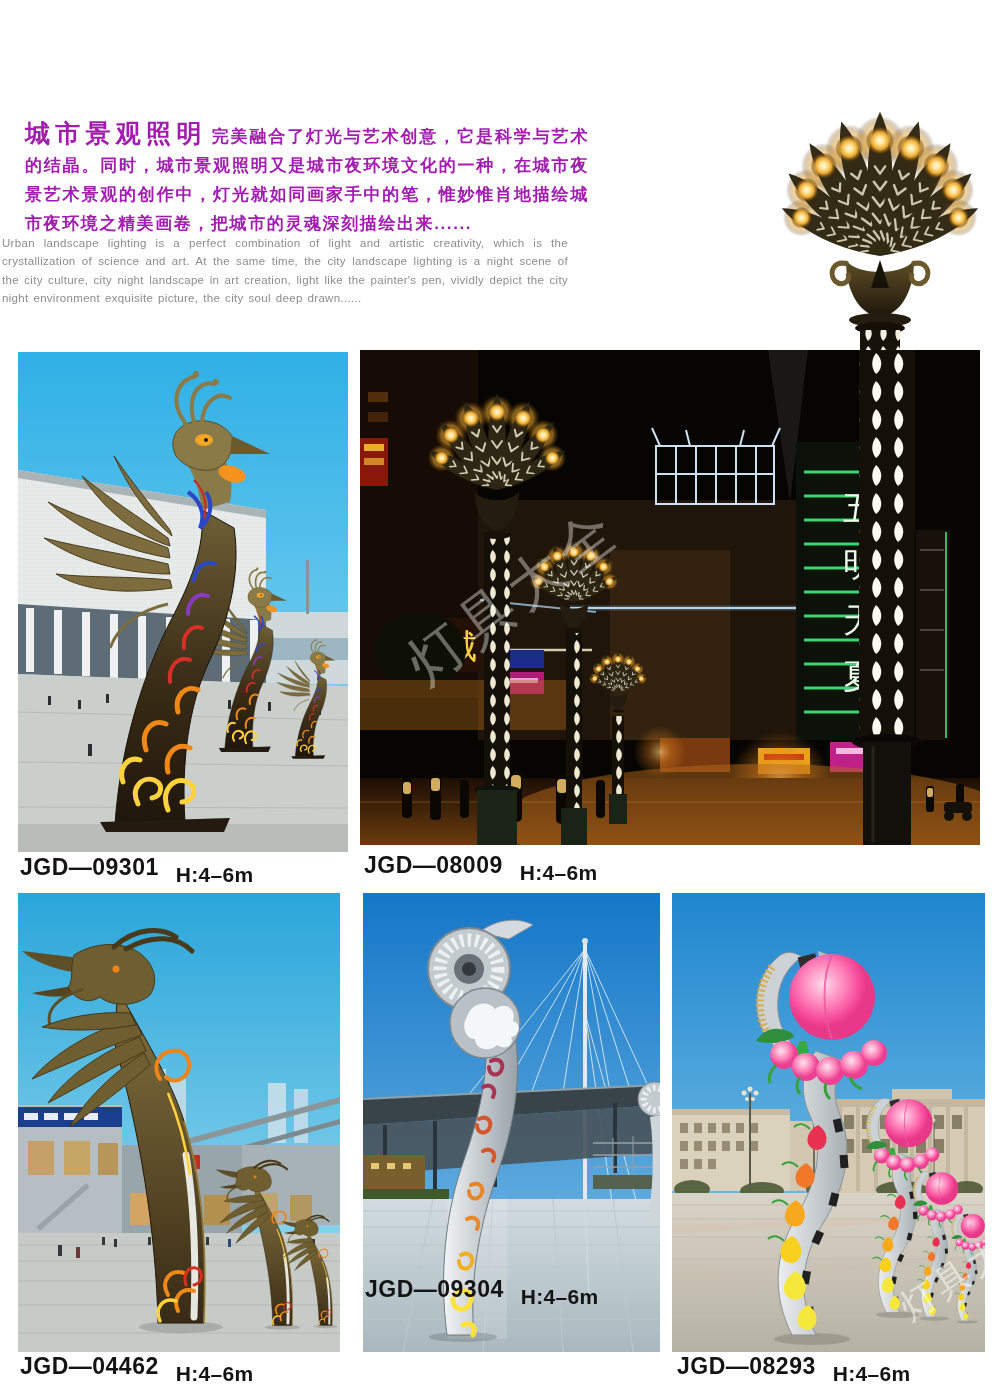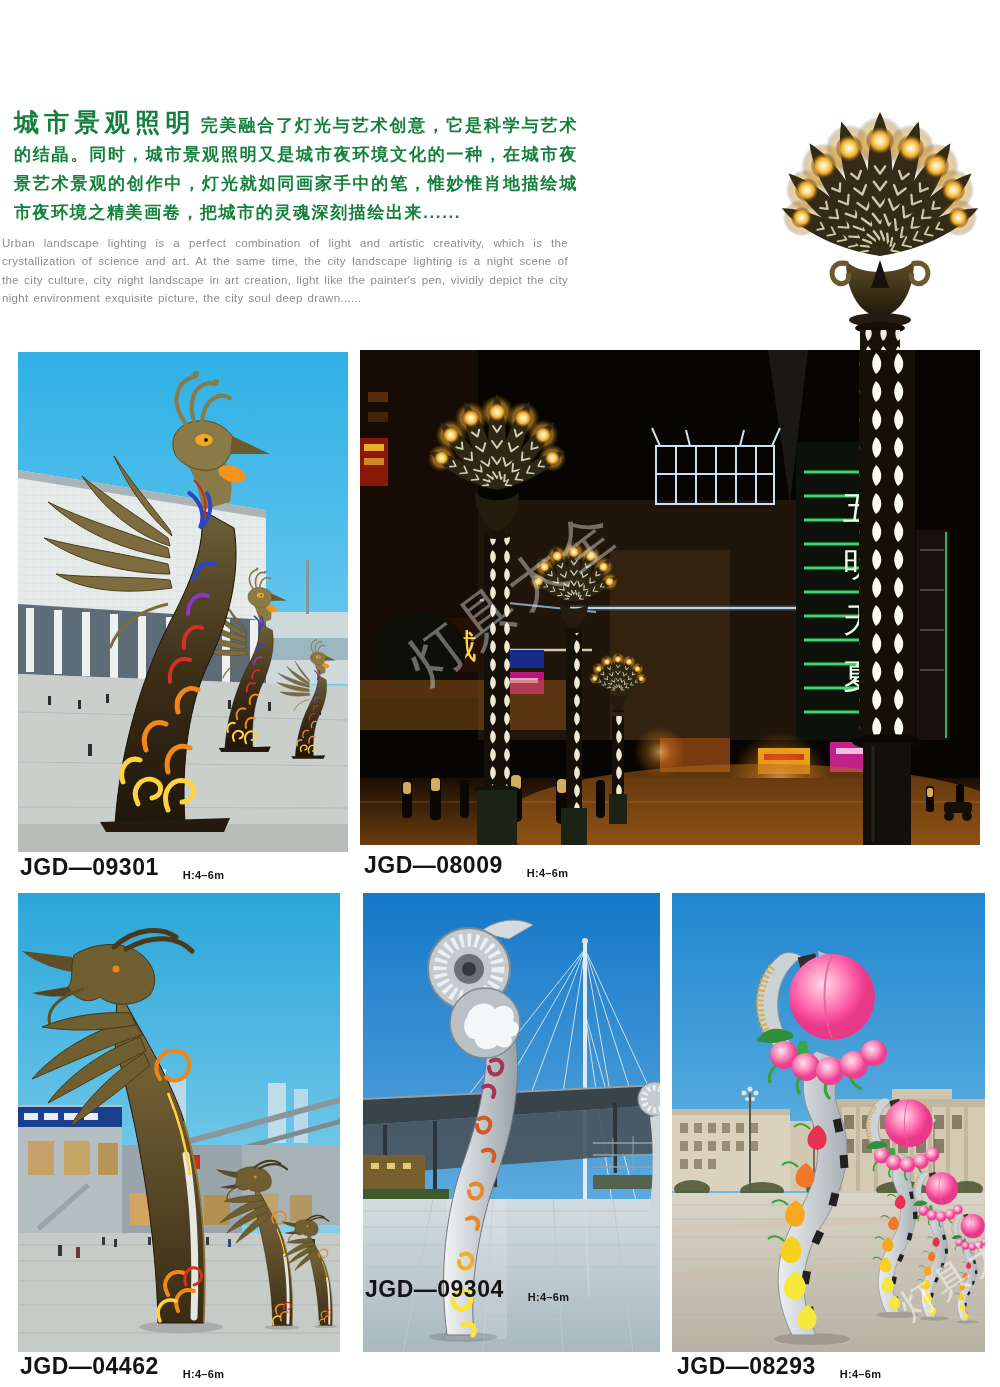--- a/index.html
+++ b/index.html
@@ -1,28 +1,28 @@
 <!DOCTYPE html>
 <html><head>
 <meta charset="utf-8">
 <style>
   html,body{margin:0;padding:0;background:#e8e8e8;font-family:"Liberation Sans",sans-serif;}
   .page{position:relative;width:1000px;height:1387px;margin:0 auto;background:#ffffff;overflow:hidden;}
   .abs{position:absolute;}
   
-  .zh{left:14px;top:108px;width:564px;margin:0;text-align:justify;color:#15803d;
+  .zh{left:14px;top:108px;width:564px;margin:11px;text-align:justify;color:#a21caf;
       font-size:17px;font-weight:700;letter-spacing:1.6px;line-height:29px;}
   .zh-title{font-family:"DejaVu Serif","Liberation Serif",serif;font-weight:900;font-size:25px;
       letter-spacing:5px;margin-right:5px;}
   .en{left:2px;top:234px;width:566px;margin:0;text-align:justify;color:#8c8c8c;
       font-size:11.5px;font-weight:400;letter-spacing:.3px;word-spacing:1.5px;line-height:18.4px;}
   
-  .caption{display:flex;align-items:flex-end;gap:24px;color:#141414;white-space:nowrap;}
+  .caption{display:flex;align-items:flex-start;gap:17px;color:#141414;white-space:nowrap;}
   .caption .model{font-size:23px;font-weight:700;letter-spacing:.5px;}
-  .caption .hh{font-size:11px;font-weight:700;letter-spacing:.3px;}
+  .caption .hh{font-size:21px;font-weight:700;letter-spacing:.3px;margin-top:9px;}
   svg{display:block;}
 </style>
 </head>
 <body>
 
 <div class="page">
 
   <p class="zh abs"><span class="zh-title">城市景观照明</span><span>完美融合了灯光与艺术创意，它是科学与艺术的结晶。同时，城市景观照明又是城市夜环境文化的一种，在城市夜景艺术景观的创作中，灯光就如同画家手中的笔，惟妙惟肖地描绘城市夜环境之精美画卷，把城市的灵魂深刻描绘出来......</span></p>
   <p class="en abs">Urban landscape lighting is a perfect combination of light and artistic creativity, which is the crystallization of science and art. At the same time, the city landscape lighting is a night scene of the city culture, city night landscape in art creation, light like the painter's pen, vividly depict the city night environment exquisite picture, the city soul deep drawn......</p>
 

